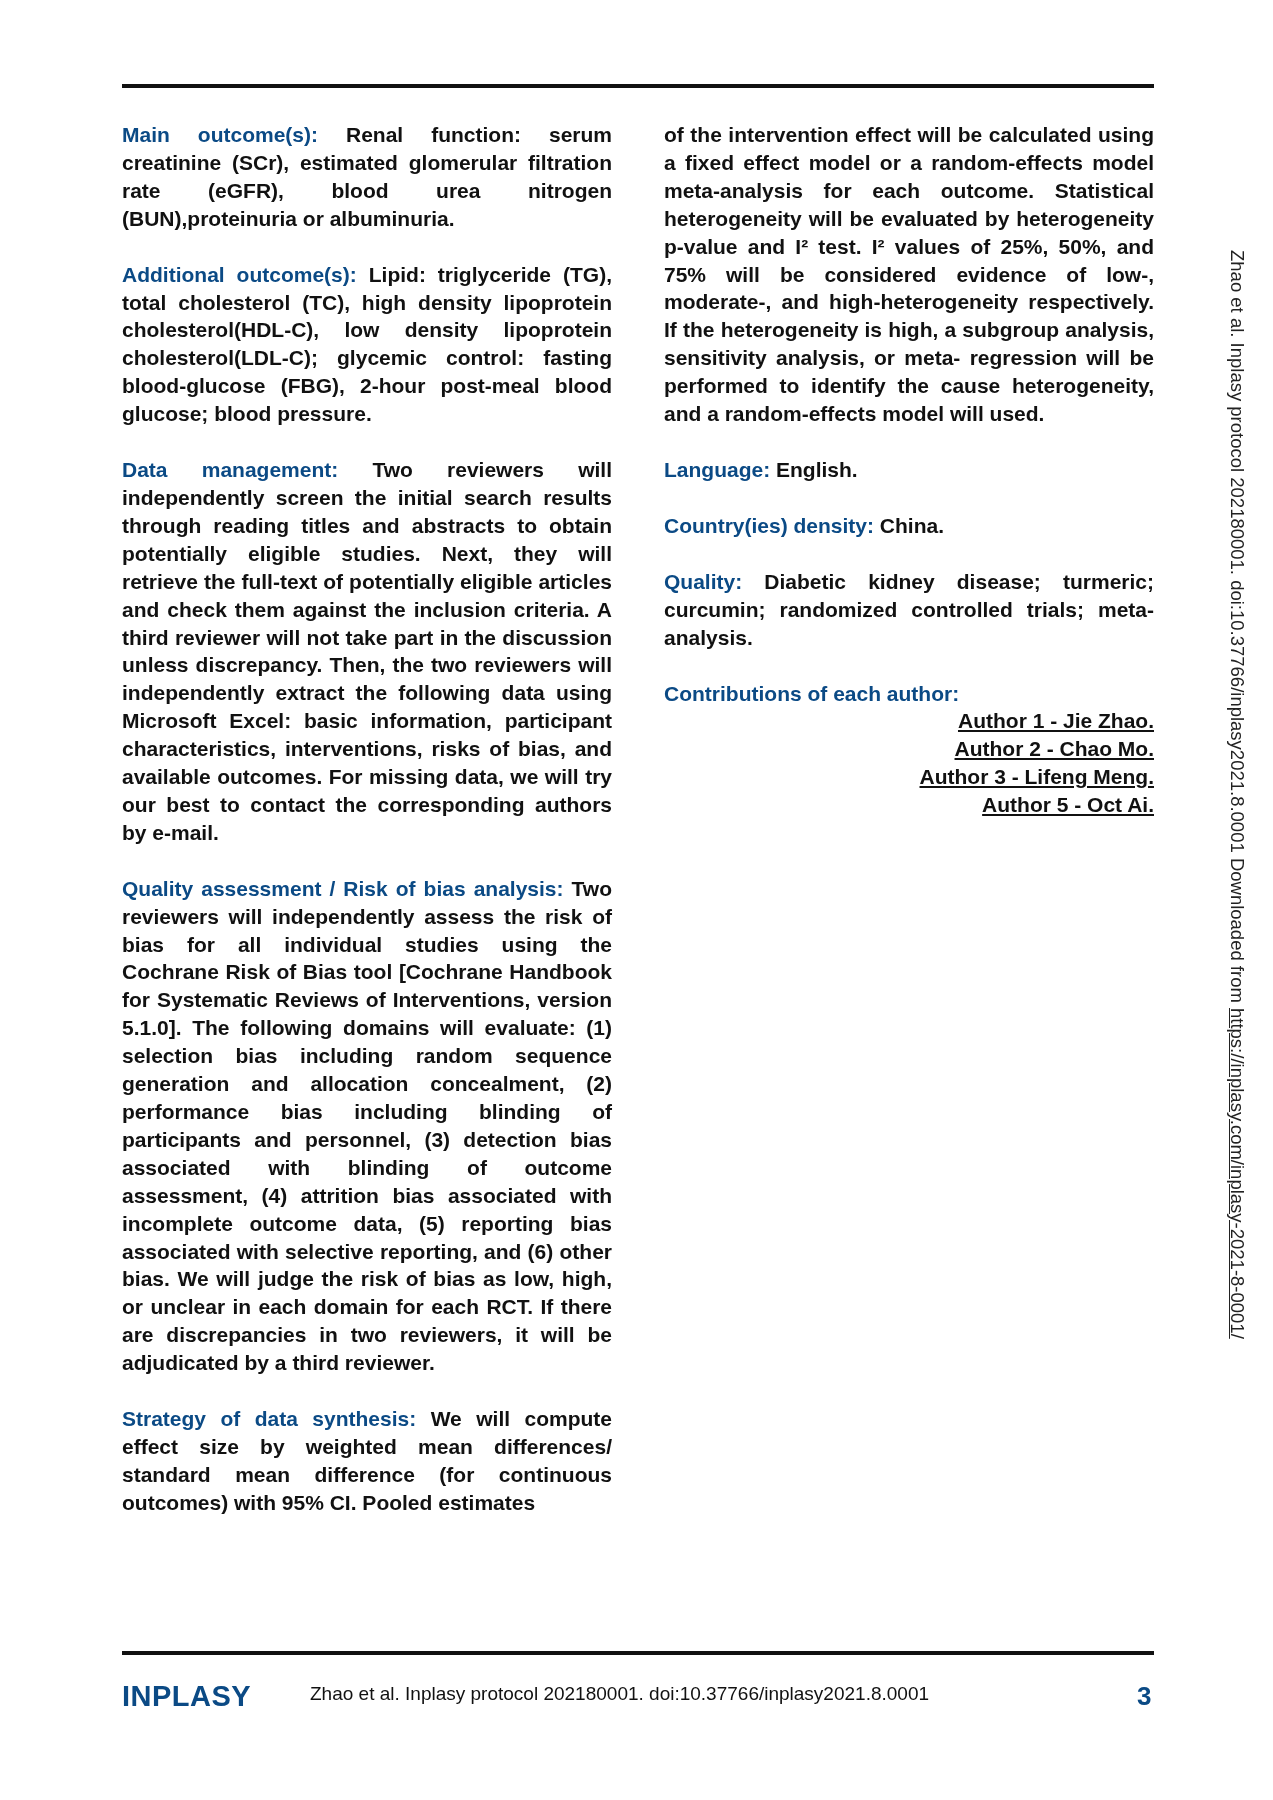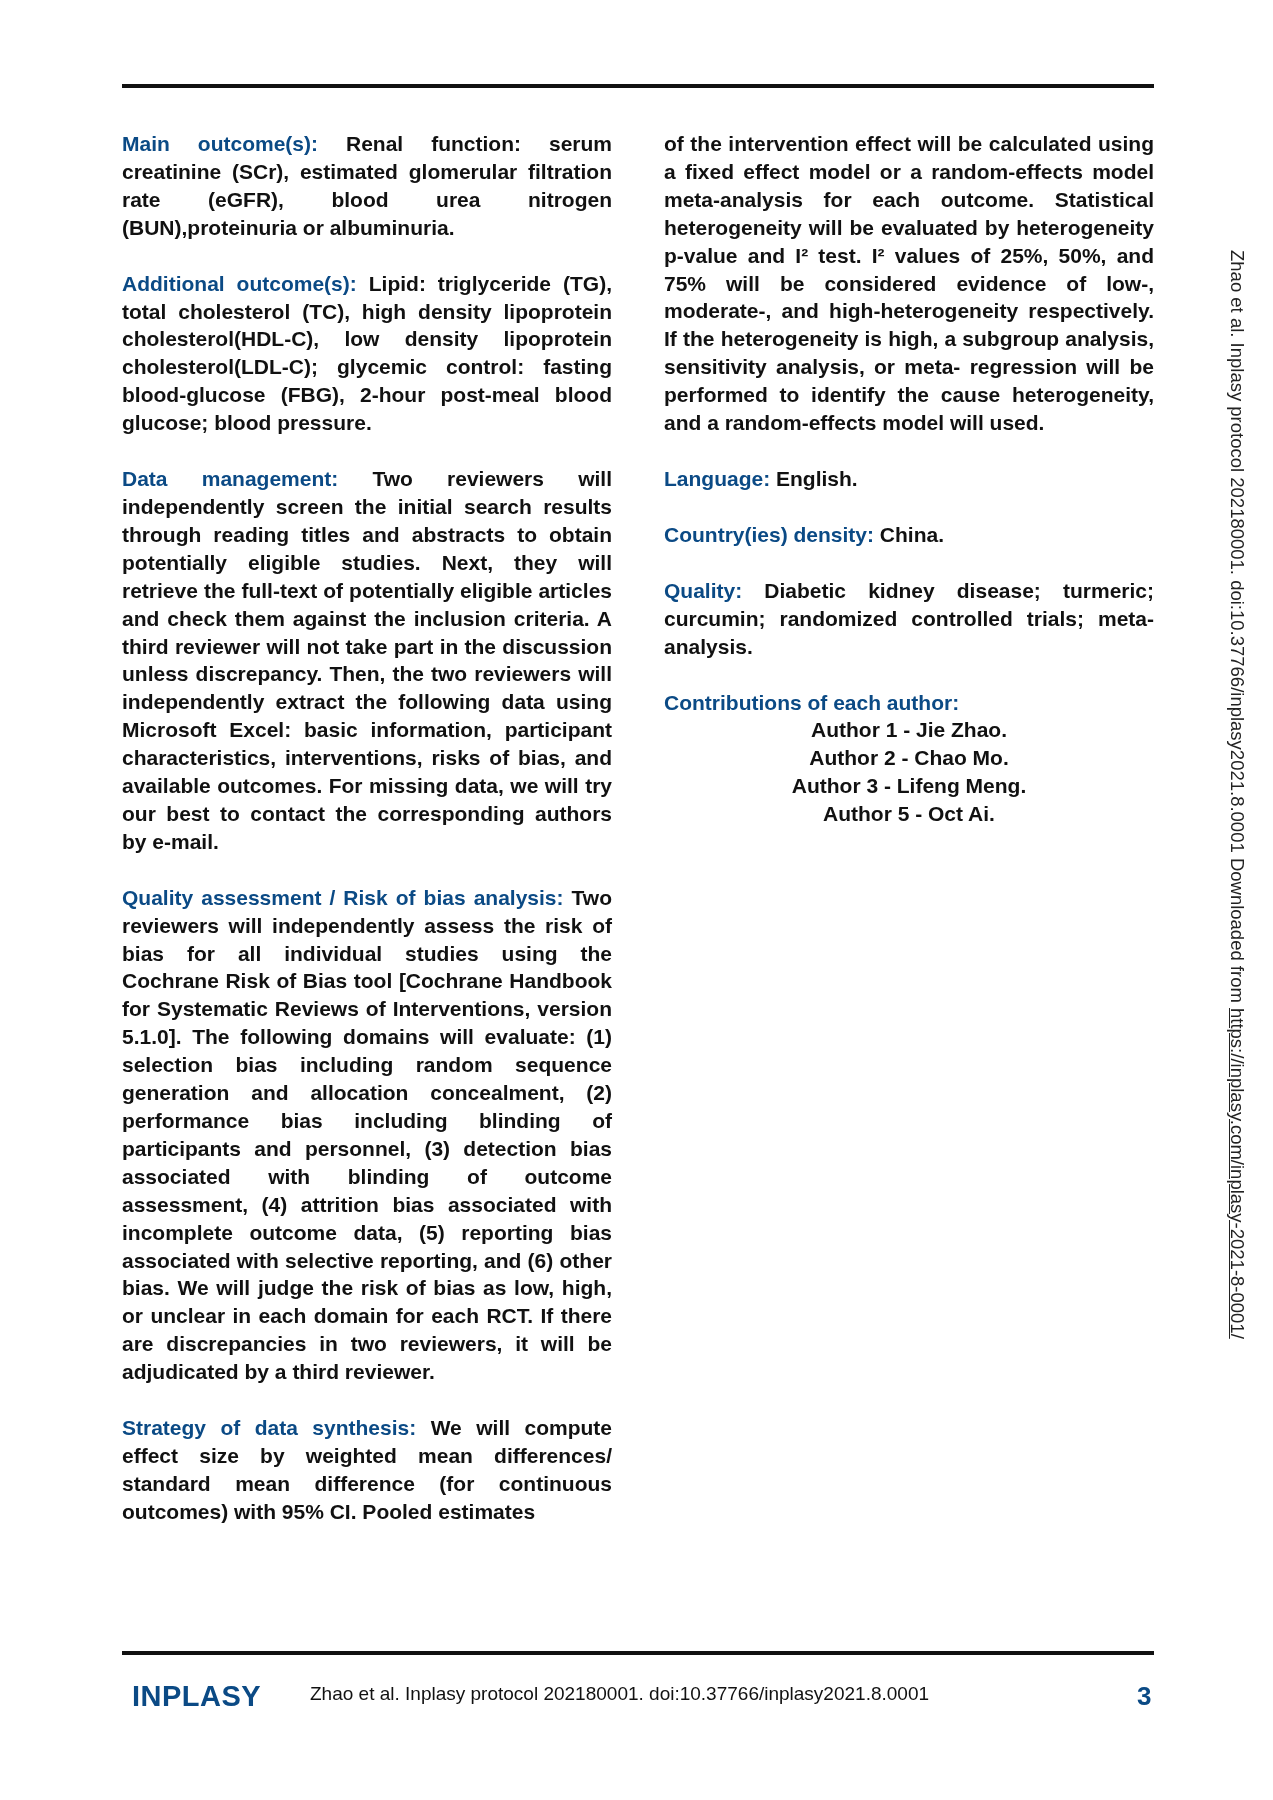--- a/index.html
+++ b/index.html
@@ -10,33 +10,33 @@
   }
   .rule-top {
     position: absolute; left: 122px; top: 84px; width: 1032px; height: 4px;
     background: #111111;
   }
   .rule-bottom {
     position: absolute; left: 122px; top: 1651px; width: 1032px; height: 4px;
     background: #111111;
   }
   .col {
-    position: absolute; top: 130px; width: 490px;
+    position: absolute; top: 121px; width: 490px;
     font-size: 21px; line-height: 27.9px; font-weight: bold;
     text-align: justify;
   }
   .col-left { left: 122px; }
   .col-right { left: 664px; }
   .section { margin: 0 0 28px 0; }
   .label { color: #0b4a85; font-weight: bold; }
   .body-text { color: #111111; }
-  .authors-list { margin: 0; padding: 0; list-style: none; text-align: center; }
+  .authors-list { margin: 0; padding: 0; list-style: none; text-align: right; text-decoration: underline; }
   .authors-list li { margin: 0; }
   .footer-brand {
-    position: absolute; left: 132px; top: 1680px;
+    position: absolute; left: 122px; top: 1680px;
     font-size: 29px; font-weight: bold; color: #0b4a85; letter-spacing: 0.5px;
   }
   .footer-citation {
     position: absolute; left: 310px; top: 1683px;
     font-size: 19px; color: #111111; font-weight: normal;
   }
   .footer-page {
     position: absolute; left: 1137px; top: 1681px;
     font-size: 26px; font-weight: bold; color: #0b4a85;
   }

